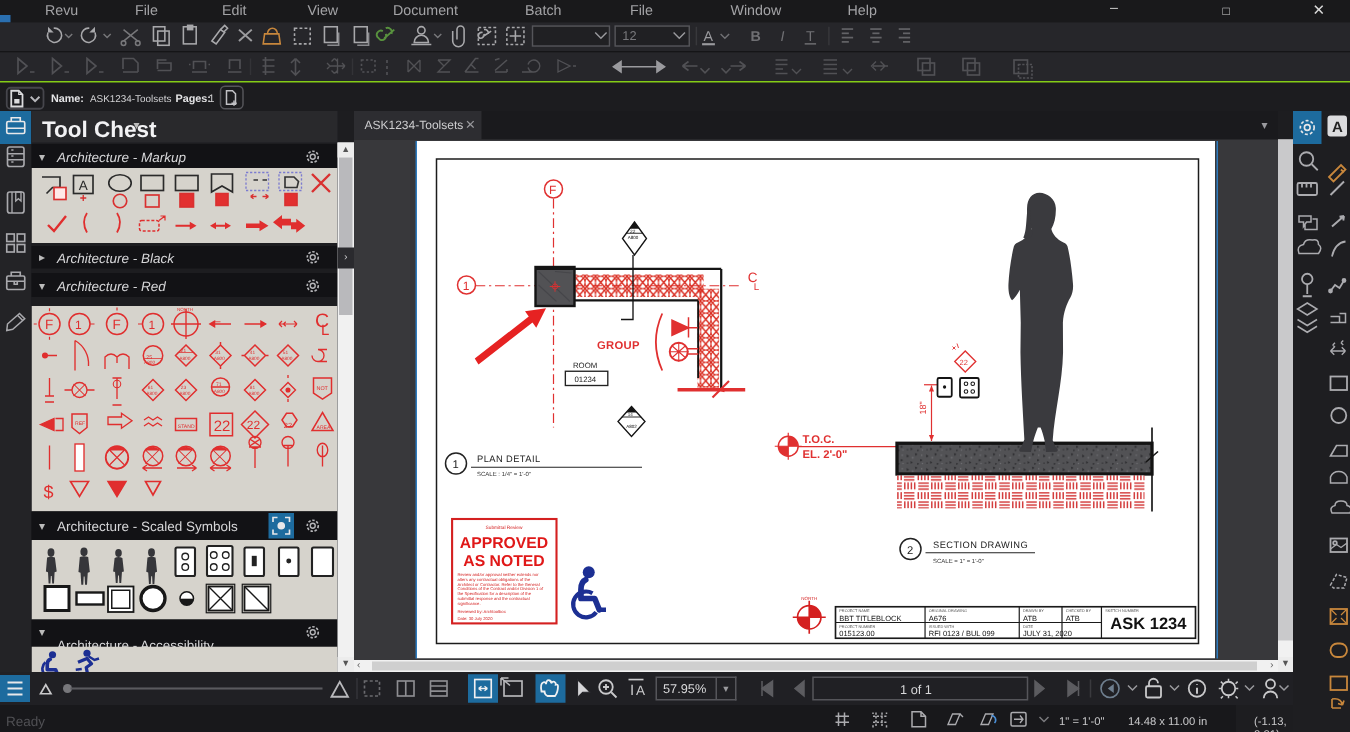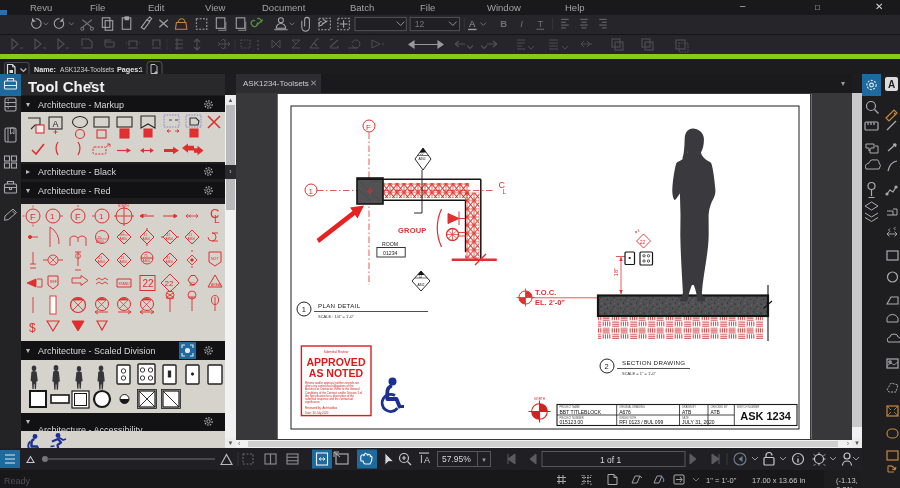--- a/index.html
+++ b/index.html
@@ -5,27 +5,27 @@
   html,body{margin:0;padding:0;background:#101012;}
   *{box-sizing:border-box;}
   #app{position:relative;width:900px;height:488px;overflow:hidden;
        font-family:"Liberation Sans",sans-serif;background:#1d1d20;}
   .abs{position:absolute;}
   
   #menubar{left:0;top:0;width:900px;height:15px;background:#19191b;}
   #menubar span{position:absolute;top:2px;font-size:9.5px;color:#a3a3a6;}
   #tb1{left:0;top:15px;width:900px;height:20px;background:#26262a;border-bottom:1px solid #151517;}
   #tb2{left:0;top:35px;width:900px;height:19px;background:#26262a;}
-  #namebar{left:0;top:54px;width:900px;height:20px;background:#1c1c1f;border-top:5px solid #84cc16;}
+  #namebar{left:0;top:54px;width:900px;height:20px;background:#1c1c1f;border-top:1px solid #84cc16;}
   
   #lstrip{left:0;top:74px;width:21px;height:374px;background:#232326;}
   
   #panel{left:21px;top:74px;width:204px;height:374px;background:#1d1d20;}
   .sechdr{position:absolute;left:0;width:204px;background:#121215;color:#d6d6d8;font-size:9px;}
-  .sechdr .txt{position:absolute;left:17px;top:4px;}
+  .sechdr .txt{position:absolute;left:17px;top:4px;font-style:italic;}
   .sechdr .chev{position:absolute;left:5px;top:4px;font-size:8px;color:#bbb;}
   .gear{position:absolute;width:11px;height:11px;}
   
   #pscroll{left:225px;top:95px;width:11px;height:353px;background:#f1f1f1;}
   #tabbar{left:236px;top:74px;width:616px;height:19px;background:#1a1a1d;}
   #tab{position:absolute;left:0px;top:0px;width:85px;height:19px;background:#2d2d31;color:#cdcdcf;font-size:8.5px;}
   #canvas{left:236px;top:93px;width:616px;height:347px;background:#38383b;}
   #hscroll{left:236px;top:440px;width:616px;height:8px;background:#f1f1f1;}
   #vscroll{left:852px;top:93px;width:10px;height:355px;background:#f1f1f1;}
   #rsb{left:862px;top:74px;width:38px;height:414px;background:#1e1e21;}
@@ -379,21 +379,21 @@
   <path d="M179,93 l0,14 m-3.5,-11 a3.5,4.5 0 1 1 7,0 a3.5,4.5 0 1 1 -7,0" stroke-width="0.9"></path>
 
   <text x="-7" y="128" font-size="12" fill="#e02e2e" stroke="none">$</text>
   <path d="M11,117 l12,0 -6,10 z" stroke-width="1.1"></path>
   <path d="M36,117 l12,0 -6,10 z" fill="#e02e2e"></path>
   <path d="M61,117 l10,0 -5,9 z" stroke-width="1.1"></path>
  </g>
 </svg>
 <div class="abs" style="left:21px;top:340.5px;width:204px;height:19px;background:#121215">
   <span style="position:absolute;left:5px;top:5px;font-size:8px;color:#bbb">▾</span>
-  <span style="position:absolute;left:17px;top:5px;font-size:9px;color:#d6d6d8">Architecture - Scaled Division</span>
+  <span style="position:absolute;left:17px;top:5px;font-size:9px;color:#d6d6d8">Architecture - Scaled Symbols</span>
   <div style="position:absolute;left:158px;top:1px;width:17px;height:17px;background:#1d6b9e"></div>
   <svg style="position:absolute;left:160px;top:3px" width="13" height="13" viewBox="0 0 13 13">
         <g stroke="#e8e8ea" fill="none" stroke-width="1.1">
           <path d="M1,4 l0,-3 3,0 M9,1 l3,0 0,3 M12,9 l0,3 -3,0 M4,12 l-3,0 0,-3"></path>
           <circle cx="6.5" cy="6.5" r="2" fill="#e8e8ea"></circle>
         </g>
       </svg>
   <svg class="gear" style="left:182px;top:4px" viewBox="0 0 12 12">
         <circle cx="6" cy="6" r="4" fill="none" stroke="#b5b5b8" stroke-width="1.2" stroke-dasharray="1.8 1.2"></circle>
         <circle cx="6" cy="6" r="1.8" fill="none" stroke="#b5b5b8" stroke-width="1"></circle>
@@ -835,16 +835,16 @@
     <path d="M53,1.5 l6,0 3,3 0,7 -9,0 z m6,0 l0,3 3,0"></path>
     <path d="M77,10 l3,-7 5,0 -3,7 z m8,-7 l2,2" stroke-width="0.9"></path>
     <path d="M99,10 l3,-7 5,0 -3,7 z" stroke-width="0.9"></path>
           <path d="M106,4 a3,3 0 0 1 2,5" stroke="#4a90d9" stroke-width="1.1"></path>
     <rect x="119" y="2" width="10" height="9" rx="1"></rect>
           <path d="M121,6.5 l6,0 m-2,-2.5 l2,2.5 -2,2.5" stroke-width="0.9"></path>
     <path d="M138,5 l3,3 3,-3" stroke="#7a7a7e"></path>
    </g>
   </svg>
   <span class="stxt" style="left:706px">1" = 1'-0"</span>
-  <span class="stxt" style="left:752px">17.00 x 13.66 in</span>
+  <span class="stxt" style="left:752px">14.48 x 11.00 in</span>
   <span class="stxt" style="left:836px">(-1.13, 8.21)</span>
 </div>
 </div>
 
 </body></html>

